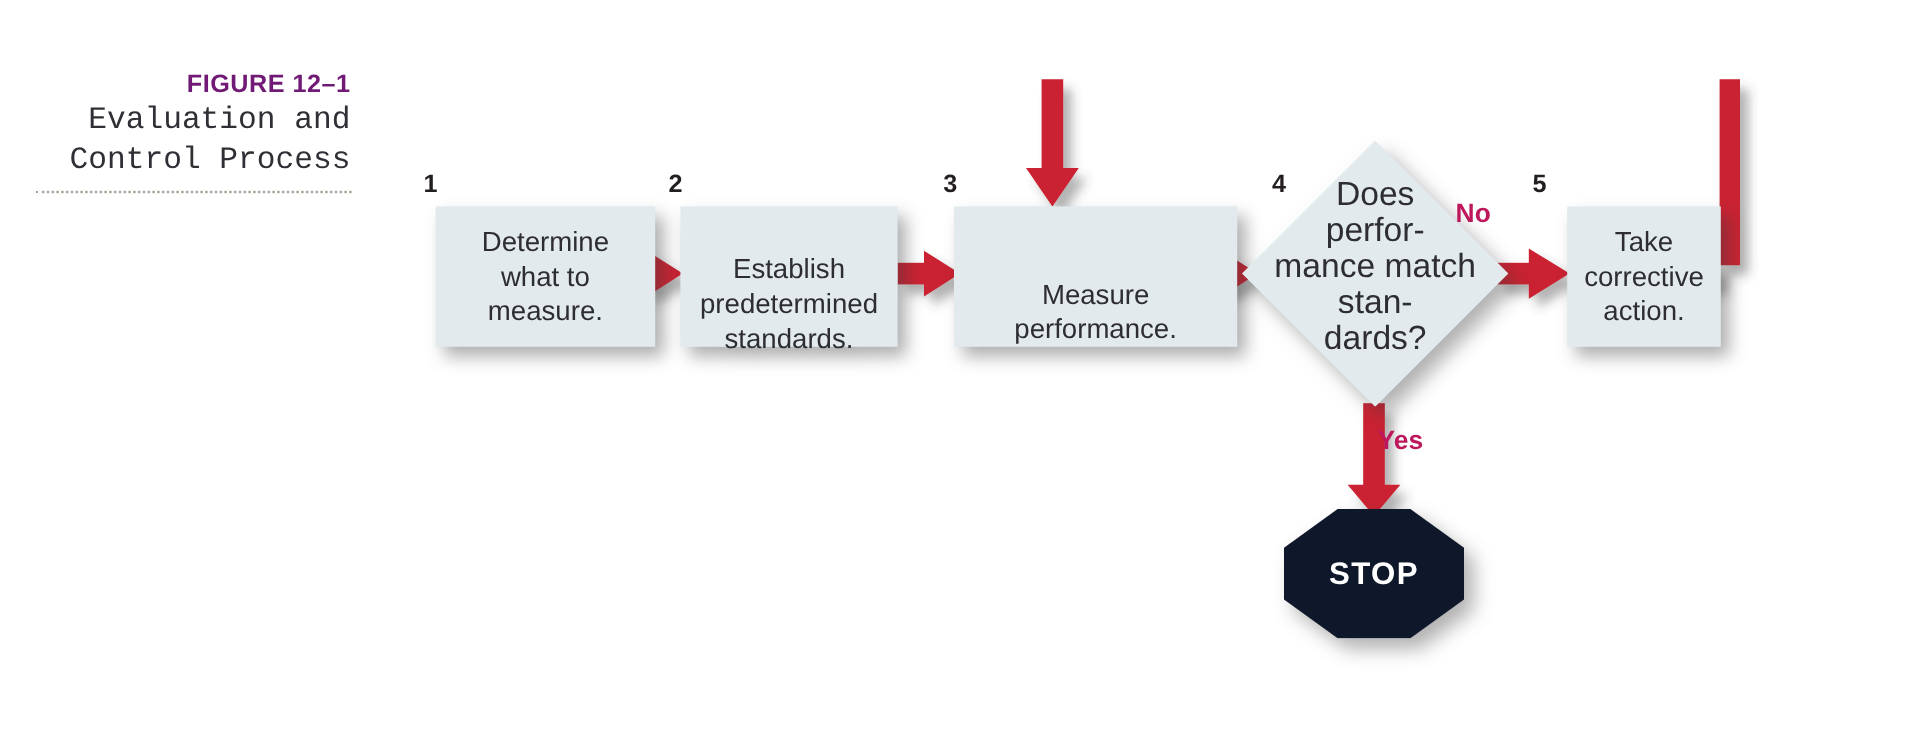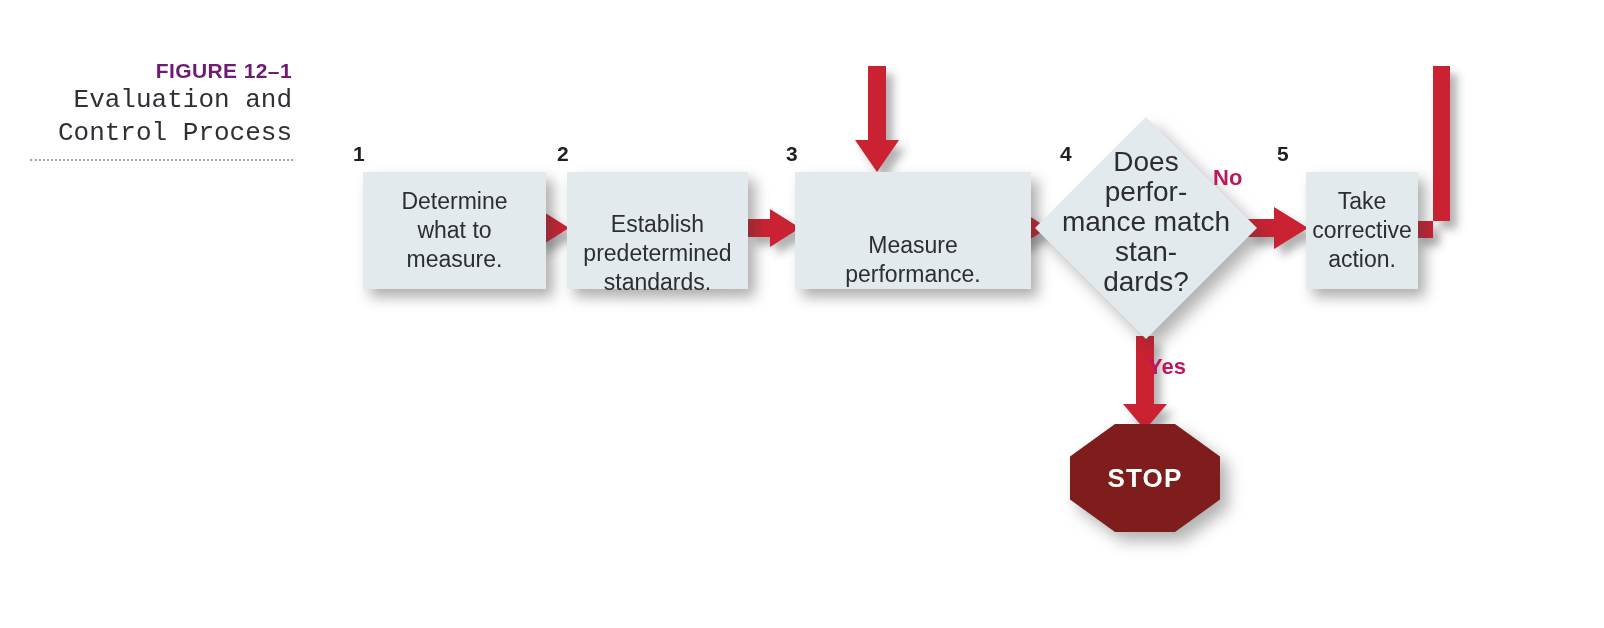--- a/index.html
+++ b/index.html
@@ -109,21 +109,21 @@
     position: absolute;
     left: 1070px;
     top: 424px;
     width: 150px;
     height: 108px;
     filter: drop-shadow(8px 9px 8px rgba(60,60,60,0.40));
   }
   #node-stop-shape {
     position: absolute;
     inset: 0;
-    background: #7f1d1d;
+    background: #0f172a;
     clip-path: polygon(30% 0%, 70% 0%, 100% 30%, 100% 70%, 70% 100%, 30% 100%, 0% 70%, 0% 30%);
     display: flex;
     align-items: center;
     justify-content: center;
   }
   #node-stop-label {
     color: #ffffff;
     font-weight: bold;
     font-size: 26px;
     letter-spacing: 1.2px;
@@ -225,21 +225,21 @@
   <div id="node-4-wrap">
     <div id="node-4-shape"></div>
     <div id="node-4-text">Does
 perfor-
 mance match
 stan-
 dards?</div>
   </div>
 
   <div class="step-number" style="left:1277px; top:143px;">5</div>
-  <div class="node" id="node-5" style="left:1306px; top:172px; width:112px; height:117px;">
+  <div class="node" id="node-5" style="left:1306px; top:172px; width:128px; height:117px;">
     <span class="node-label" style="white-space: pre-line;">Take
 corrective
 action.</span>
   </div>
 
   <div class="branch-label" style="left:1213px; top:167px;">No</div>
   <div class="branch-label" style="left:1148px; top:356px;">Yes</div>
 
   <div id="node-stop-wrap">
     <div id="node-stop-shape">

